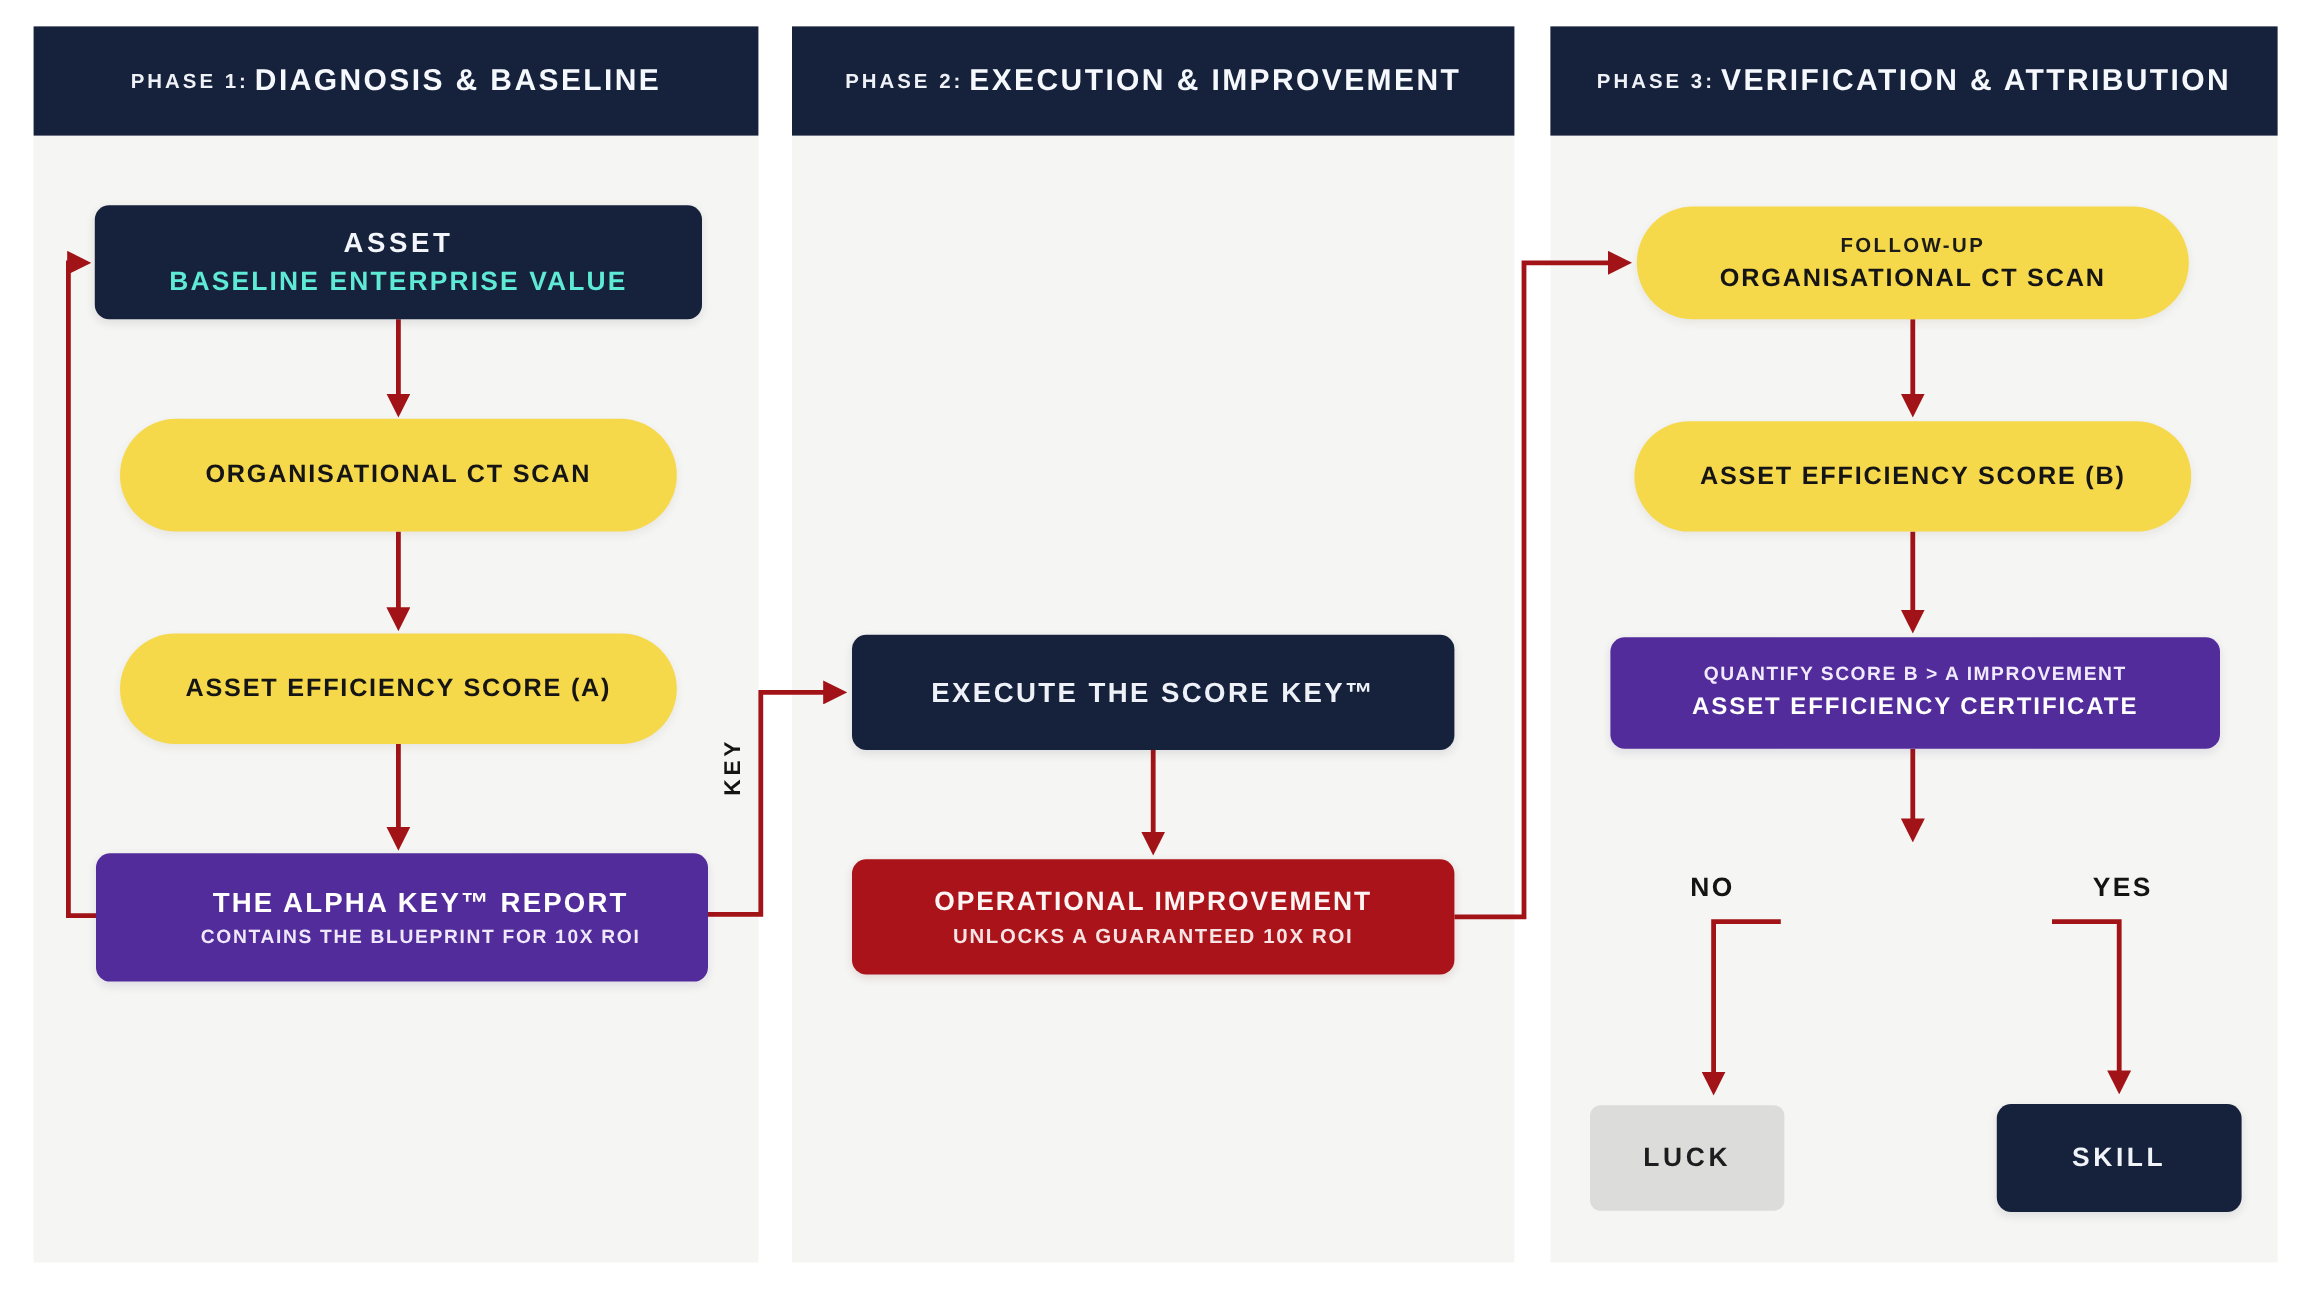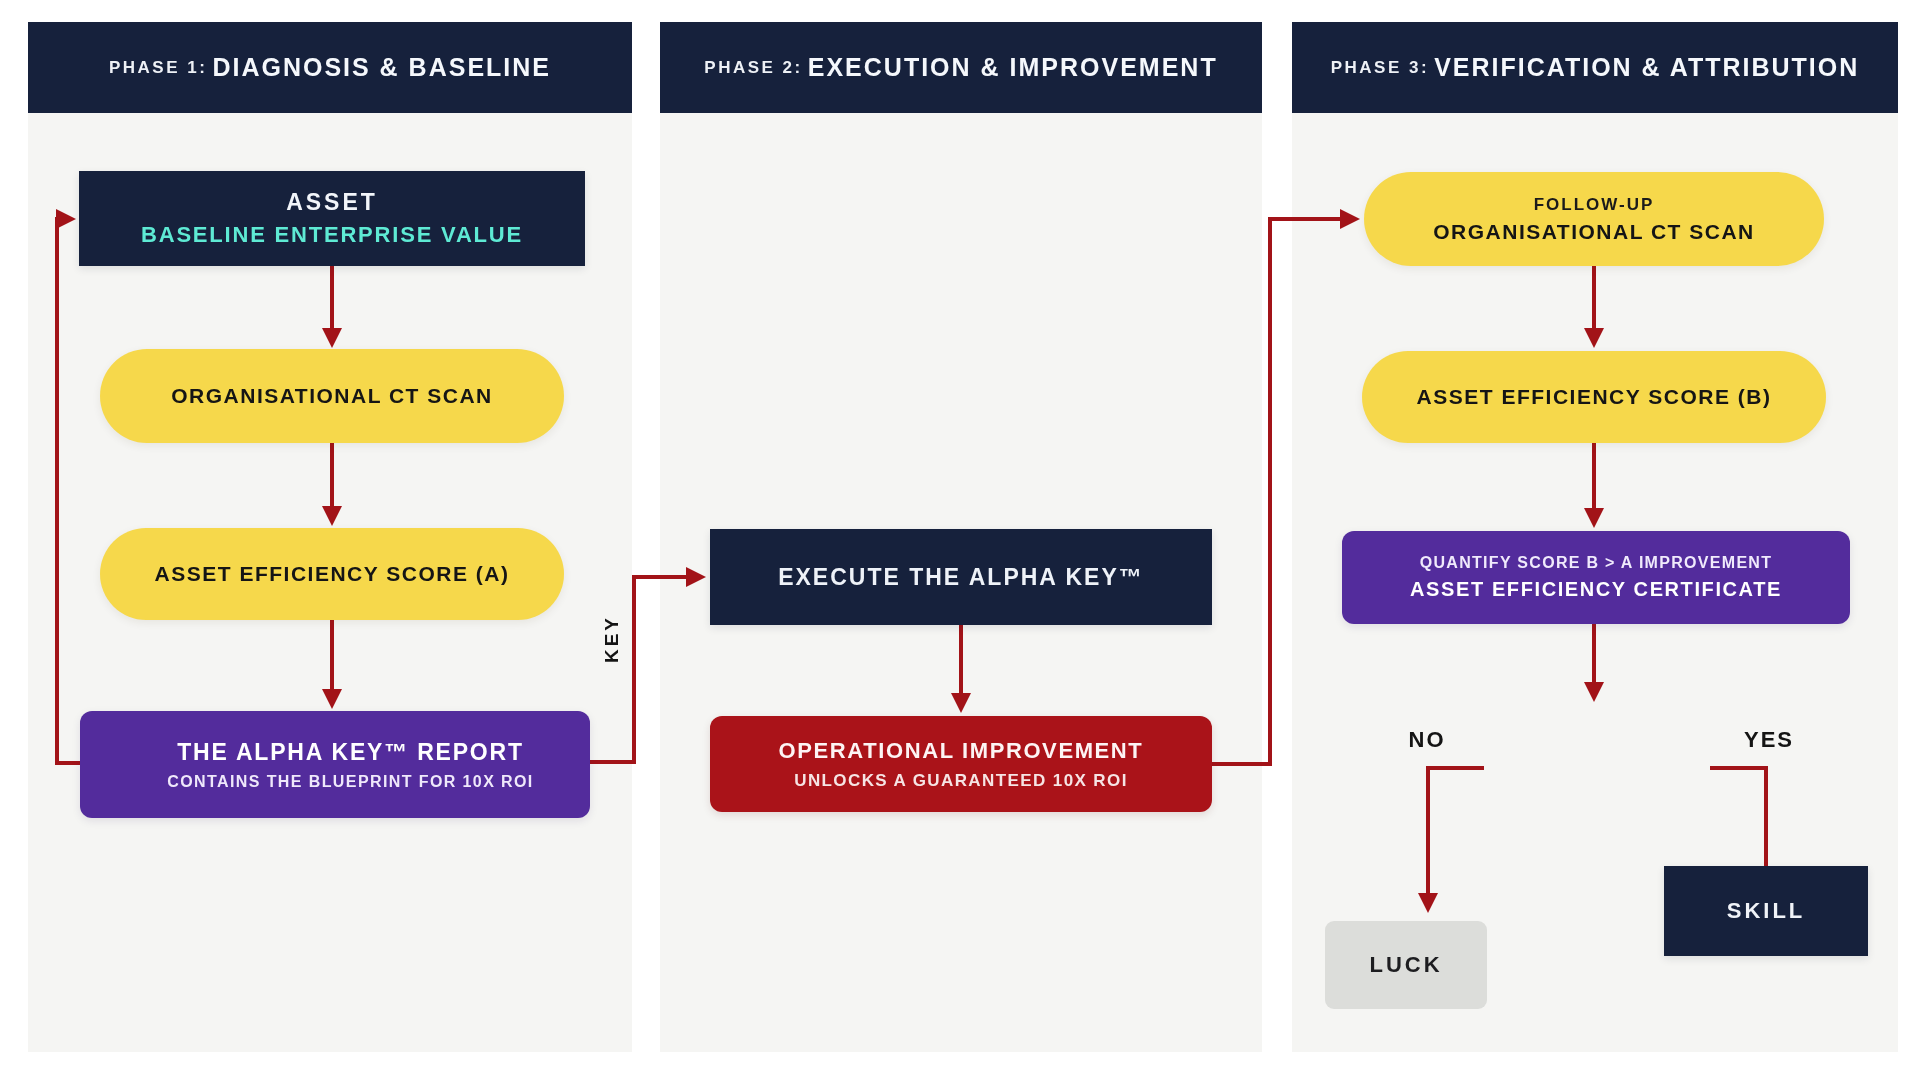--- a/index.html
+++ b/index.html
@@ -12,21 +12,21 @@
   .col2{left:660px;width:602px;}
   .col3{left:1292px;width:606px;}
   .phase-header{
     position:absolute;left:0;top:0;width:100%;height:91px;background:#16213c;
     display:flex;flex-direction:row;align-items:center;justify-content:center;gap:5px;
   }
   .phase-header .l1{color:#eef1f6;font-size:17px;font-weight:600;letter-spacing:2.5px;}
   .phase-header .l2{color:#f5f8fc;font-size:25px;font-weight:700;letter-spacing:2px;}
 
   .node{position:absolute;display:flex;flex-direction:column;align-items:center;justify-content:center;box-sizing:border-box;}
-  .navy{background:#16213c;border-radius:0;box-shadow:0 3px 8px rgba(20,25,50,.10);}
+  .navy{background:#16213c;border-radius:12px;box-shadow:0 3px 8px rgba(20,25,50,.10);}
   .pill{background:#f6d84b;border-radius:48px;box-shadow:0 3px 8px rgba(60,50,0,.08);}
   .purple{background:#532c9c;border-radius:12px;box-shadow:0 3px 8px rgba(40,20,90,.10);}
   .redbox{background:#aa1319;border-radius:12px;box-shadow:0 3px 8px rgba(90,10,10,.12);}
   .graybox{background:#dcddda;border-radius:9px;}
 
   
   .asset-box{left:79px;top:171px;width:506px;height:95px;gap:6px;}
   .asset-box .t{color:#f2f5fa;font-size:23px;font-weight:700;letter-spacing:3px;}
   .asset-box .s{color:#5eead4;font-size:22px;font-weight:600;letter-spacing:1.8px;}
   .ct-pill{left:100px;top:349px;width:464px;height:94px;}
@@ -55,21 +55,21 @@
   .cert-box .t{color:#f0eafc;font-size:16px;font-weight:700;letter-spacing:1.3px;}
   .cert-box .s{color:#ffffff;font-size:20px;font-weight:700;letter-spacing:1.6px;}
   .decision-box{left:1484px;top:705px;width:226px;height:112px;gap:6px;border-radius:10px;}
   .decision-box .t{color:#eef2f8;font-size:14.5px;font-weight:700;letter-spacing:1.4px;}
   .decision-box .s{color:#f5f8fc;font-size:20px;font-weight:700;letter-spacing:1.6px;}
   .branch-label{position:absolute;width:70px;text-align:center;color:#141414;font-size:22px;font-weight:700;letter-spacing:2px;}
   .no-label{left:1392px;top:727px;}
   .yes-label{left:1734px;top:727px;}
   .luck-box{left:1325px;top:921px;width:162px;height:88px;}
   .luck-box .t{color:#1d1d20;font-size:22px;font-weight:700;letter-spacing:3px;}
-  .skill-box{left:1664px;top:866px;width:204px;height:90px;align-items:center;}
+  .skill-box{left:1664px;top:920px;width:204px;height:90px;align-items:center;}
   .skill-box .t{color:#f0f3f8;font-size:22px;font-weight:700;letter-spacing:3px;}
 
   .connectors{position:absolute;left:0;top:0;width:1920px;height:1080px;pointer-events:none;}
 </style>
 </head>
 <body>
 
 <div class="stage">
 
   <div class="col col1">
@@ -123,21 +123,21 @@
   <div class="node pill scoreA-pill">
     <div class="p-main">ASSET EFFICIENCY SCORE (A)</div>
   </div>
   <div class="node purple report-box">
     <div class="t">THE ALPHA KEY™ REPORT</div>
     <div class="s">CONTAINS THE BLUEPRINT FOR 10X ROI</div>
   </div>
 
   <div class="key-label">KEY</div>
   <div class="node navy execute-box">
-    <div class="t">EXECUTE THE ALPHA KEY™</div>
+    <div class="t">EXECUTE THE SCORE KEY™</div>
   </div>
   <div class="node redbox improve-box">
     <div class="t">OPERATIONAL IMPROVEMENT</div>
     <div class="s">UNLOCKS A GUARANTEED 10X ROI</div>
   </div>
 
   <div class="node pill followup-pill">
     <div class="p-small">FOLLOW-UP</div>
     <div class="p-main">ORGANISATIONAL CT SCAN</div>
   </div>

